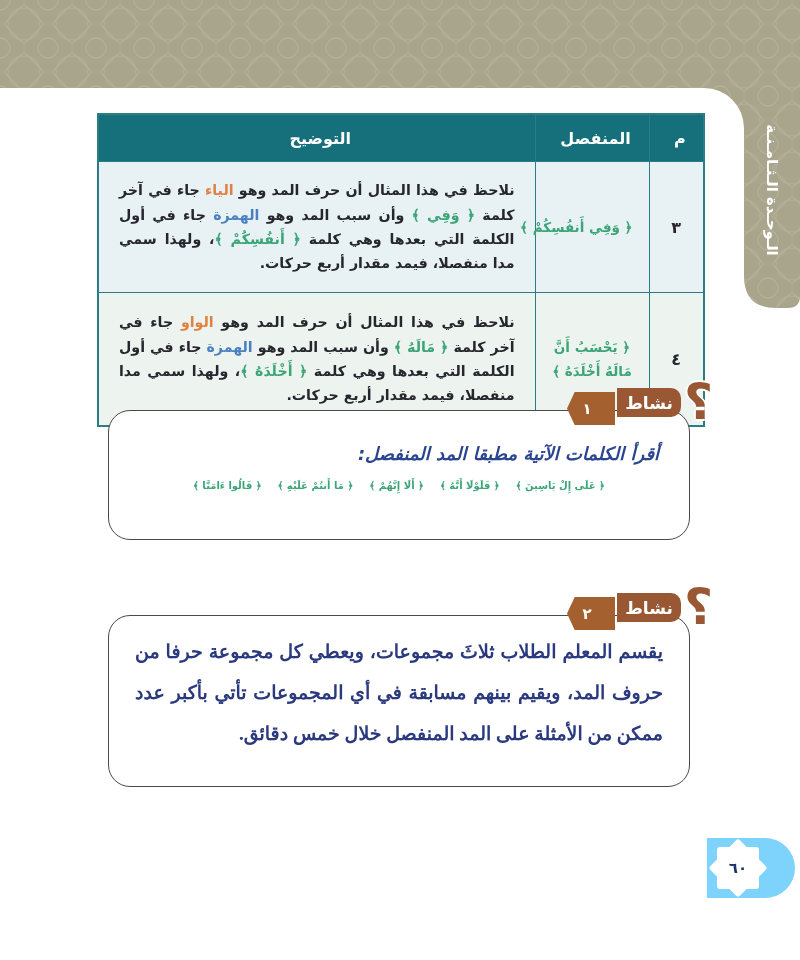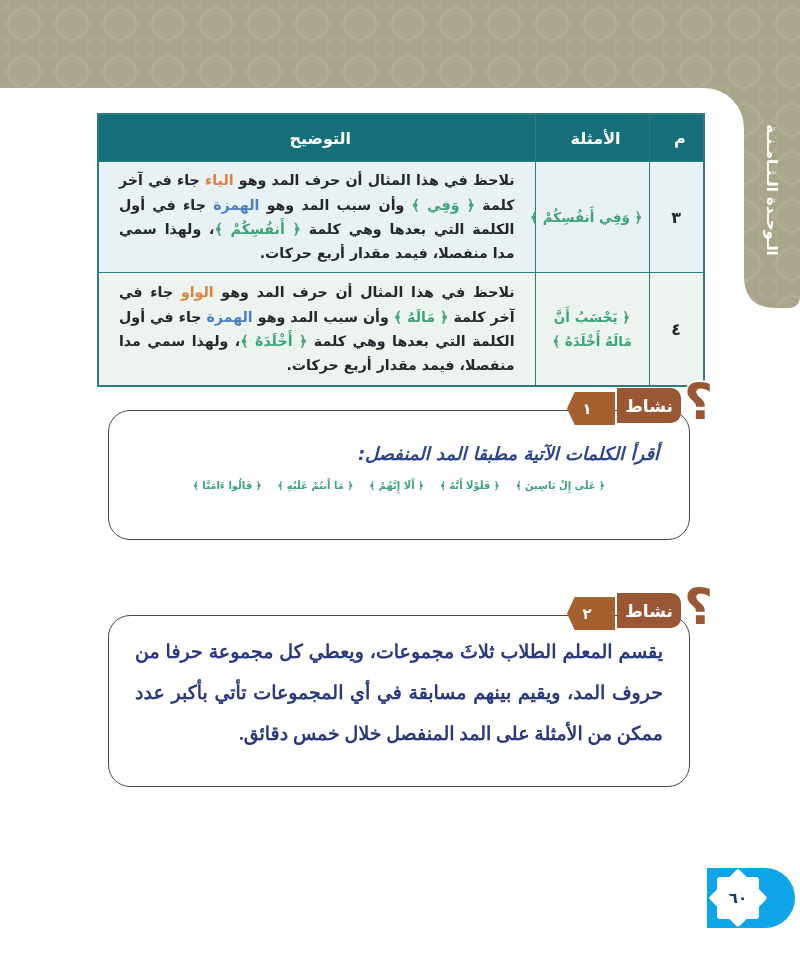--- a/index.html
+++ b/index.html
@@ -24,21 +24,21 @@
   .madd-table th,.madd-table td{border:1.6px solid #2a7d85;}
   .madd-table{border:2px solid #2a7d85;}
   .madd-table th{
     background:#16707b;color:#ffffff;font-weight:bold;font-size:16px;
     height:44px;text-align:center;padding-left:8px;
   }
   .col-num{width:55px;} .col-example{width:114px;}
   .row-3 td{height:98px;background:#e8f1f4;}
   .row-4 td{height:100px;background:#edf3ee;}
   td.cell-num{text-align:center;font-size:16px;font-weight:bold;color:#26262e;}
-  td.cell-example{text-align:center;font-weight:bold;color:#3ba578;font-size:13.5px;padding:6px;}
+  td.cell-example{text-align:center;font-weight:bold;color:#3ba578;font-size:13.5px;padding:16px;}
   .example-line{white-space:nowrap;line-height:1.8;}
   td.cell-explanation{
     padding:6px 20px;font-size:14.2px;font-weight:bold;color:#26262e;
     text-align:justify;text-align-last:right;line-height:1.72;
   }
   .seg-madd{color:#e0813f;} .seg-hamza{color:#4a7fc1;} .seg-quran{color:#3ba578;}
   
   .activity{
     position:absolute;left:108px;width:582px;background:#ffffff;
     border:1.6px solid #4a4a4a;border-radius:22px;box-sizing:border-box;
@@ -48,21 +48,21 @@
   .activity-badge{position:absolute;top:-26px;left:auto;right:auto;}
   .activity-badge{right:-22px;width:150px;height:48px;}
   .badge-arrow{
     position:absolute;right:96px;top:7px;width:48px;height:33px;
     background:#a5602f;
     clip-path:polygon(100% 0,16% 0,0 50%,16% 100%,100% 100%);
     color:#ffffff;font-weight:bold;font-size:15px;
     display:flex;align-items:center;justify-content:center;padding-right:8px;box-sizing:border-box;
   }
   .badge-rect{
-    position:absolute;right:30px;top:3px;width:64px;height:35px;
+    position:absolute;right:30px;top:3px;width:64px;height:29px;
     background:#9a5734;border-radius:0 10px 10px 0;
     color:#ffffff;font-weight:bold;font-size:17px;
     display:flex;align-items:center;justify-content:center;
   }
   .badge-qmark{
     position:absolute;right:-2px;top:-8px;font-size:50px;font-weight:bold;color:#9a5734;
     line-height:1;
     text-shadow:-2px 0 0 #fff,2px 0 0 #fff,0 -2px 0 #fff,0 2px 0 #fff;
   }
   .activity1-heading{
@@ -73,22 +73,22 @@
     margin-top:16px;text-align:center;white-space:nowrap;
     color:#3ba578;font-weight:bold;font-size:10px;direction:rtl;
   }
   .quran-word{margin:0 8px;}
   .activity2-text{
     margin:16px 26px 0 26px;text-align:justify;text-align-last:right;
     color:#2b3a7e;font-weight:bold;font-size:19px;line-height:2.15;direction:rtl;font-family:Liberation Serif, serif;
   }
   
   .page-num-badge{
-    position:absolute;top:868px;right:5px;width:88px;height:60px;
-    background:#0ea5e9;border-radius:0 30px 30px 0;
+    position:absolute;top:838px;right:5px;width:88px;height:60px;
+    background:#7dd3fc;border-radius:0 30px 30px 0;
   }
   .star8{position:absolute;top:9px;right:36px;width:42px;height:42px;}
   .star8 .sq{position:absolute;inset:0;background:#ffffff;border-radius:3px;}
   .star8 .sq.r45{transform:rotate(45deg);}
   .page-num-text{
     position:absolute;inset:0;display:flex;align-items:center;justify-content:center;
     color:#1f3270;font-weight:bold;font-size:15px;
   }
 </style>
 </head>
@@ -116,21 +116,21 @@
 
   <table class="madd-table" dir="rtl">
     <colgroup>
       <col class="col-num">
         <col class="col-example">
         <col>
     </colgroup>
     <tbody>
         <tr>
       <th>م</th>
-      <th>الأمثلة</th>
+      <th>المنفصل</th>
       <th>التوضيح</th>
     </tr>
     <tr class="row-3">
       <td class="cell-num">٣</td>
       <td class="cell-example">
             <div class="example-line">﴿ وَفِي أَنفُسِكُمْ ﴾</div>
           </td>
       <td class="cell-explanation"><span>نلاحظ في هذا المثال أن حرف المد وهو </span><span class="seg-madd">الياء</span><span> جاء في آخر كلمة </span><span class="seg-quran">﴿ وَفِي ﴾</span><span> وأن سبب المد وهو </span><span class="seg-hamza">الهمزة</span><span> جاء في أول الكلمة التي بعدها وهي كلمة </span><span class="seg-quran">﴿ أَنفُسِكُمْ ﴾</span><span>، ولهذا سمي مدا منفصلا، فيمد مقدار أربع حركات.</span></td>
     </tr>
     <tr class="row-4">

